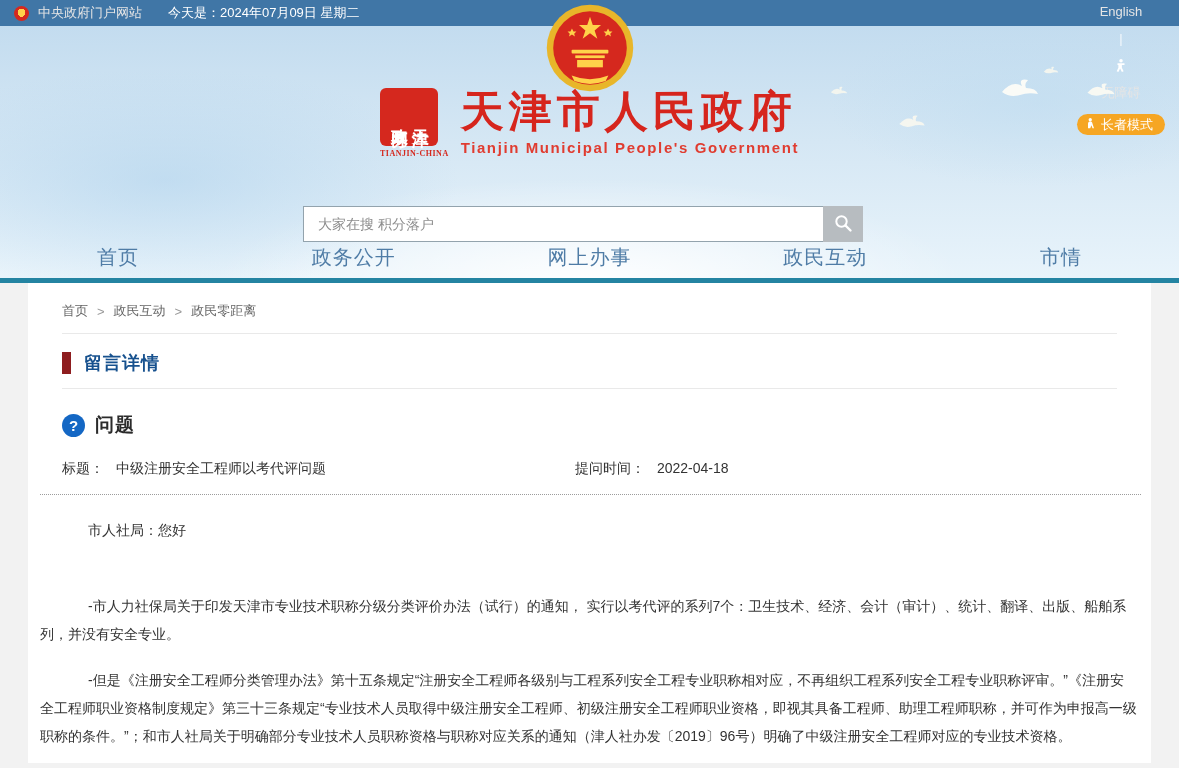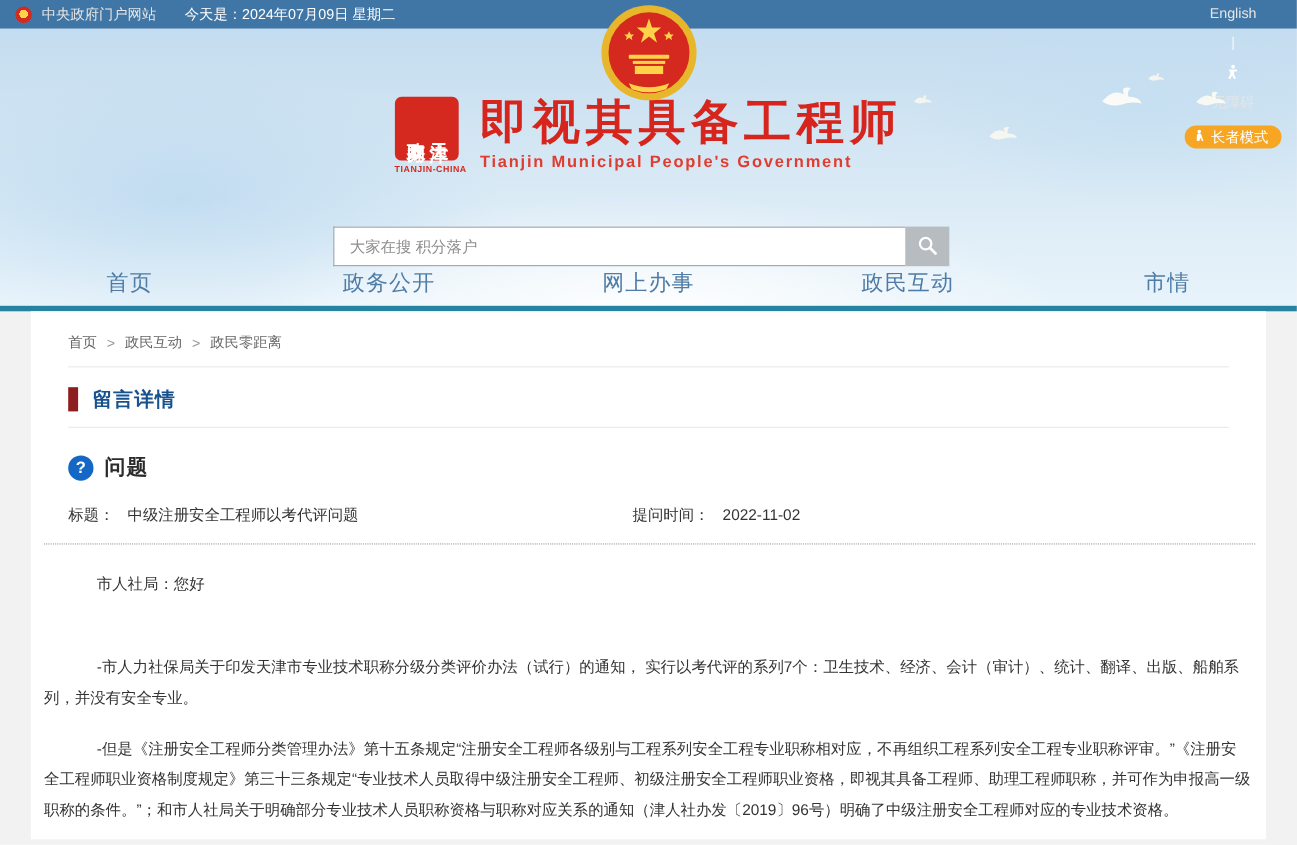--- a/index.html
+++ b/index.html
@@ -41,21 +41,21 @@
   .emblem {
     position:absolute; left:50%; top:-24px; transform:translateX(-50%);
     width:94px; height:92px; z-index:2;
   }
   .dove { position:absolute; z-index:1; opacity:.95; }
 
   .logo-row {
     position:absolute; top:62px; left:0; right:0;
     display:flex; justify-content:center; align-items:center; gap:12px;
   }
-  .seal-wrap { text-align:center; }
+  .seal-wrap { text-align:center;font-family:Liberation Serif, serif; }
   .seal {
     width:58px; height:58px; background:#d5281e; border-radius:6px;
     display:flex; flex-direction:row-reverse; align-items:center; justify-content:center;
     color:#fff; font-weight:bold; padding:4px; gap:2px;
   }
   .seal span { writing-mode:vertical-rl; text-orientation:upright; font-size:17px; line-height:1.1; letter-spacing:1px; }
   .seal-caption { font-size:8px; color:#d5281e; font-weight:bold; margin-top:3px; letter-spacing:.5px; }
   .site-name { font-size:43px; font-weight:bold; color:#d6251d; letter-spacing:5px; line-height:1; }
   .site-name-en { font-size:15px; font-weight:bold; color:#e03c30; letter-spacing:1.6px; margin-top:6px; }
 
@@ -186,21 +186,21 @@
 
   <div class="logo-row">
     <div class="seal-wrap">
       <div class="seal">
         <span>天津</span>
         <span>政务网</span>
       </div>
       <div class="seal-caption">TIANJIN-CHINA</div>
     </div>
     <div>
-      <div class="site-name">即视其具备工程师</div>
+      <div class="site-name">天津市人民政府</div>
       <div class="site-name-en">Tianjin Municipal People's Government</div>
     </div>
   </div>
 
   <div class="search-row">
     <div class="search-box">
       <input class="search-input" type="text" placeholder="大家在搜 积分落户" style="">
       <button class="search-btn">
         <span>
           <svg viewBox="0 0 20 20" width="20" height="20">
@@ -246,21 +246,21 @@
     <span class="q-heading">问题</span>
   </div>
 
   <div class="meta-row">
     <div class="meta-col1">
       <span class="meta-label">标题：</span>
       <span>中级注册安全工程师以考代评问题</span>
     </div>
     <div class="meta-col3">
       <span class="meta-label">提问时间：</span>
-      <span>2022-11-02</span>
+      <span>2022-04-18</span>
     </div>
   </div>
 
   <hr class="dotted">
 
   <div class="qa-body">
     <p class="p-first">市人社局：您好</p>
     <p class="p-gap-lg">-市人力社保局关于印发天津市专业技术职称分级分类评价办法（试行）的通知， 实行以考代评的系列7个：卫生技术、经济、会计（审计）、统计、翻译、出版、船舶系列，并没有安全专业。</p>
     <p class="p-gap">-但是《注册安全工程师分类管理办法》第十五条规定“注册安全工程师各级别与工程系列安全工程专业职称相对应，不再组织工程系列安全工程专业职称评审。”《注册安全工程师职业资格制度规定》第三十三条规定“专业技术人员取得中级注册安全工程师、初级注册安全工程师职业资格，即视其具备工程师、助理工程师职称，并可作为申报高一级职称的条件。”；和市人社局关于明确部分专业技术人员职称资格与职称对应关系的通知（津人社办发〔2019〕96号）明确了中级注册安全工程师对应的专业技术资格。</p>
 

